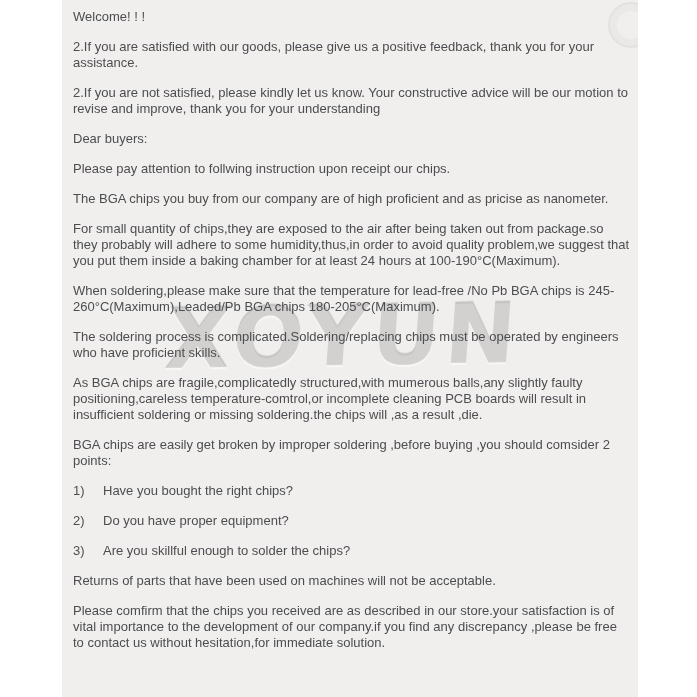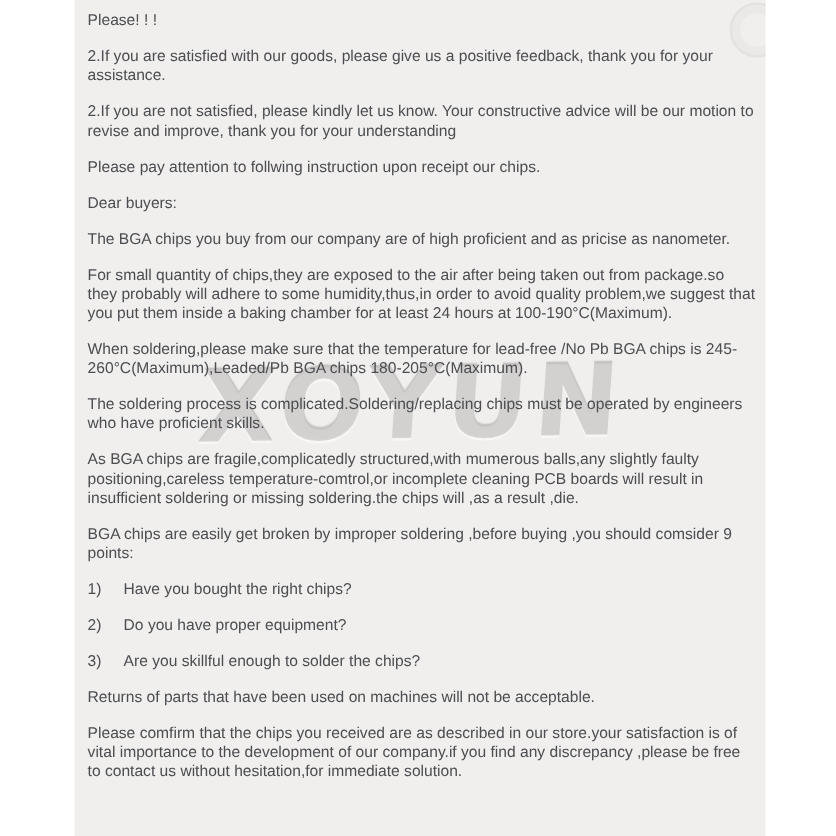--- a/index.html
+++ b/index.html
@@ -73,42 +73,42 @@
 </head>
 <body>
 
 <div class="page">
   <div class="panel">
 
     <div class="watermark">XOYUN</div>
     <div class="stamp"></div>
 
     <div class="doc">
-      <p class="nowrap">Please! ! !</p>
+      <p class="nowrap">Welcome! ! !</p>
 
 
       <p>2.If you are satisfied with our goods, please give us a positive feedback, thank you for your assistance.</p>
 
       <p>2.If you are not satisfied, please kindly let us know. Your constructive advice will be our motion to revise and improve, thank you for your understanding</p>
 
+      <p class="nowrap">Dear buyers:</p>
+
       <p class="nowrap">Please pay attention to follwing instruction upon receipt our chips.</p>
-
-      <p class="nowrap">Dear buyers:</p>
 
       <p class="nowrap">The BGA chips you buy from our company are of  high proficient and as pricise as nanometer.</p>
 
       <p>For small quantity of chips,they are exposed to the air after being taken out from package.so they probably will adhere to some humidity,thus,in order to avoid quality problem,we suggest that you put them inside a baking chamber for at least 24 hours at 100-190°C(Maximum).</p>
 
       <p>When soldering,please make sure that the temperature for lead-free /No Pb BGA chips is 245-260°C(Maximum),Leaded/Pb BGA chips 180-205°C(Maximum).</p>
 
       <p>The soldering process is complicated.Soldering/replacing chips must be operated by engineers who have proficient skills.</p>
 
       <p>As BGA chips are fragile,complicatedly structured,with mumerous balls,any slightly faulty positioning,careless temperature-comtrol,or incomplete cleaning PCB boards will result in insufficient soldering or missing soldering.the chips will ,as a result ,die.</p>
 
-      <p>BGA chips are easily get broken by improper soldering ,before buying ,you should comsider 9 points:</p>
+      <p>BGA chips are easily get broken by improper soldering ,before buying ,you should comsider 2 points:</p>
 
       <p class="point">
         <span class="num">1)</span><span>Have you bought the right chips?</span>
       </p>
 
       <p class="point">
         <span class="num">2)</span><span>Do you have proper equipment?</span>
       </p>
 
       <p class="point">

